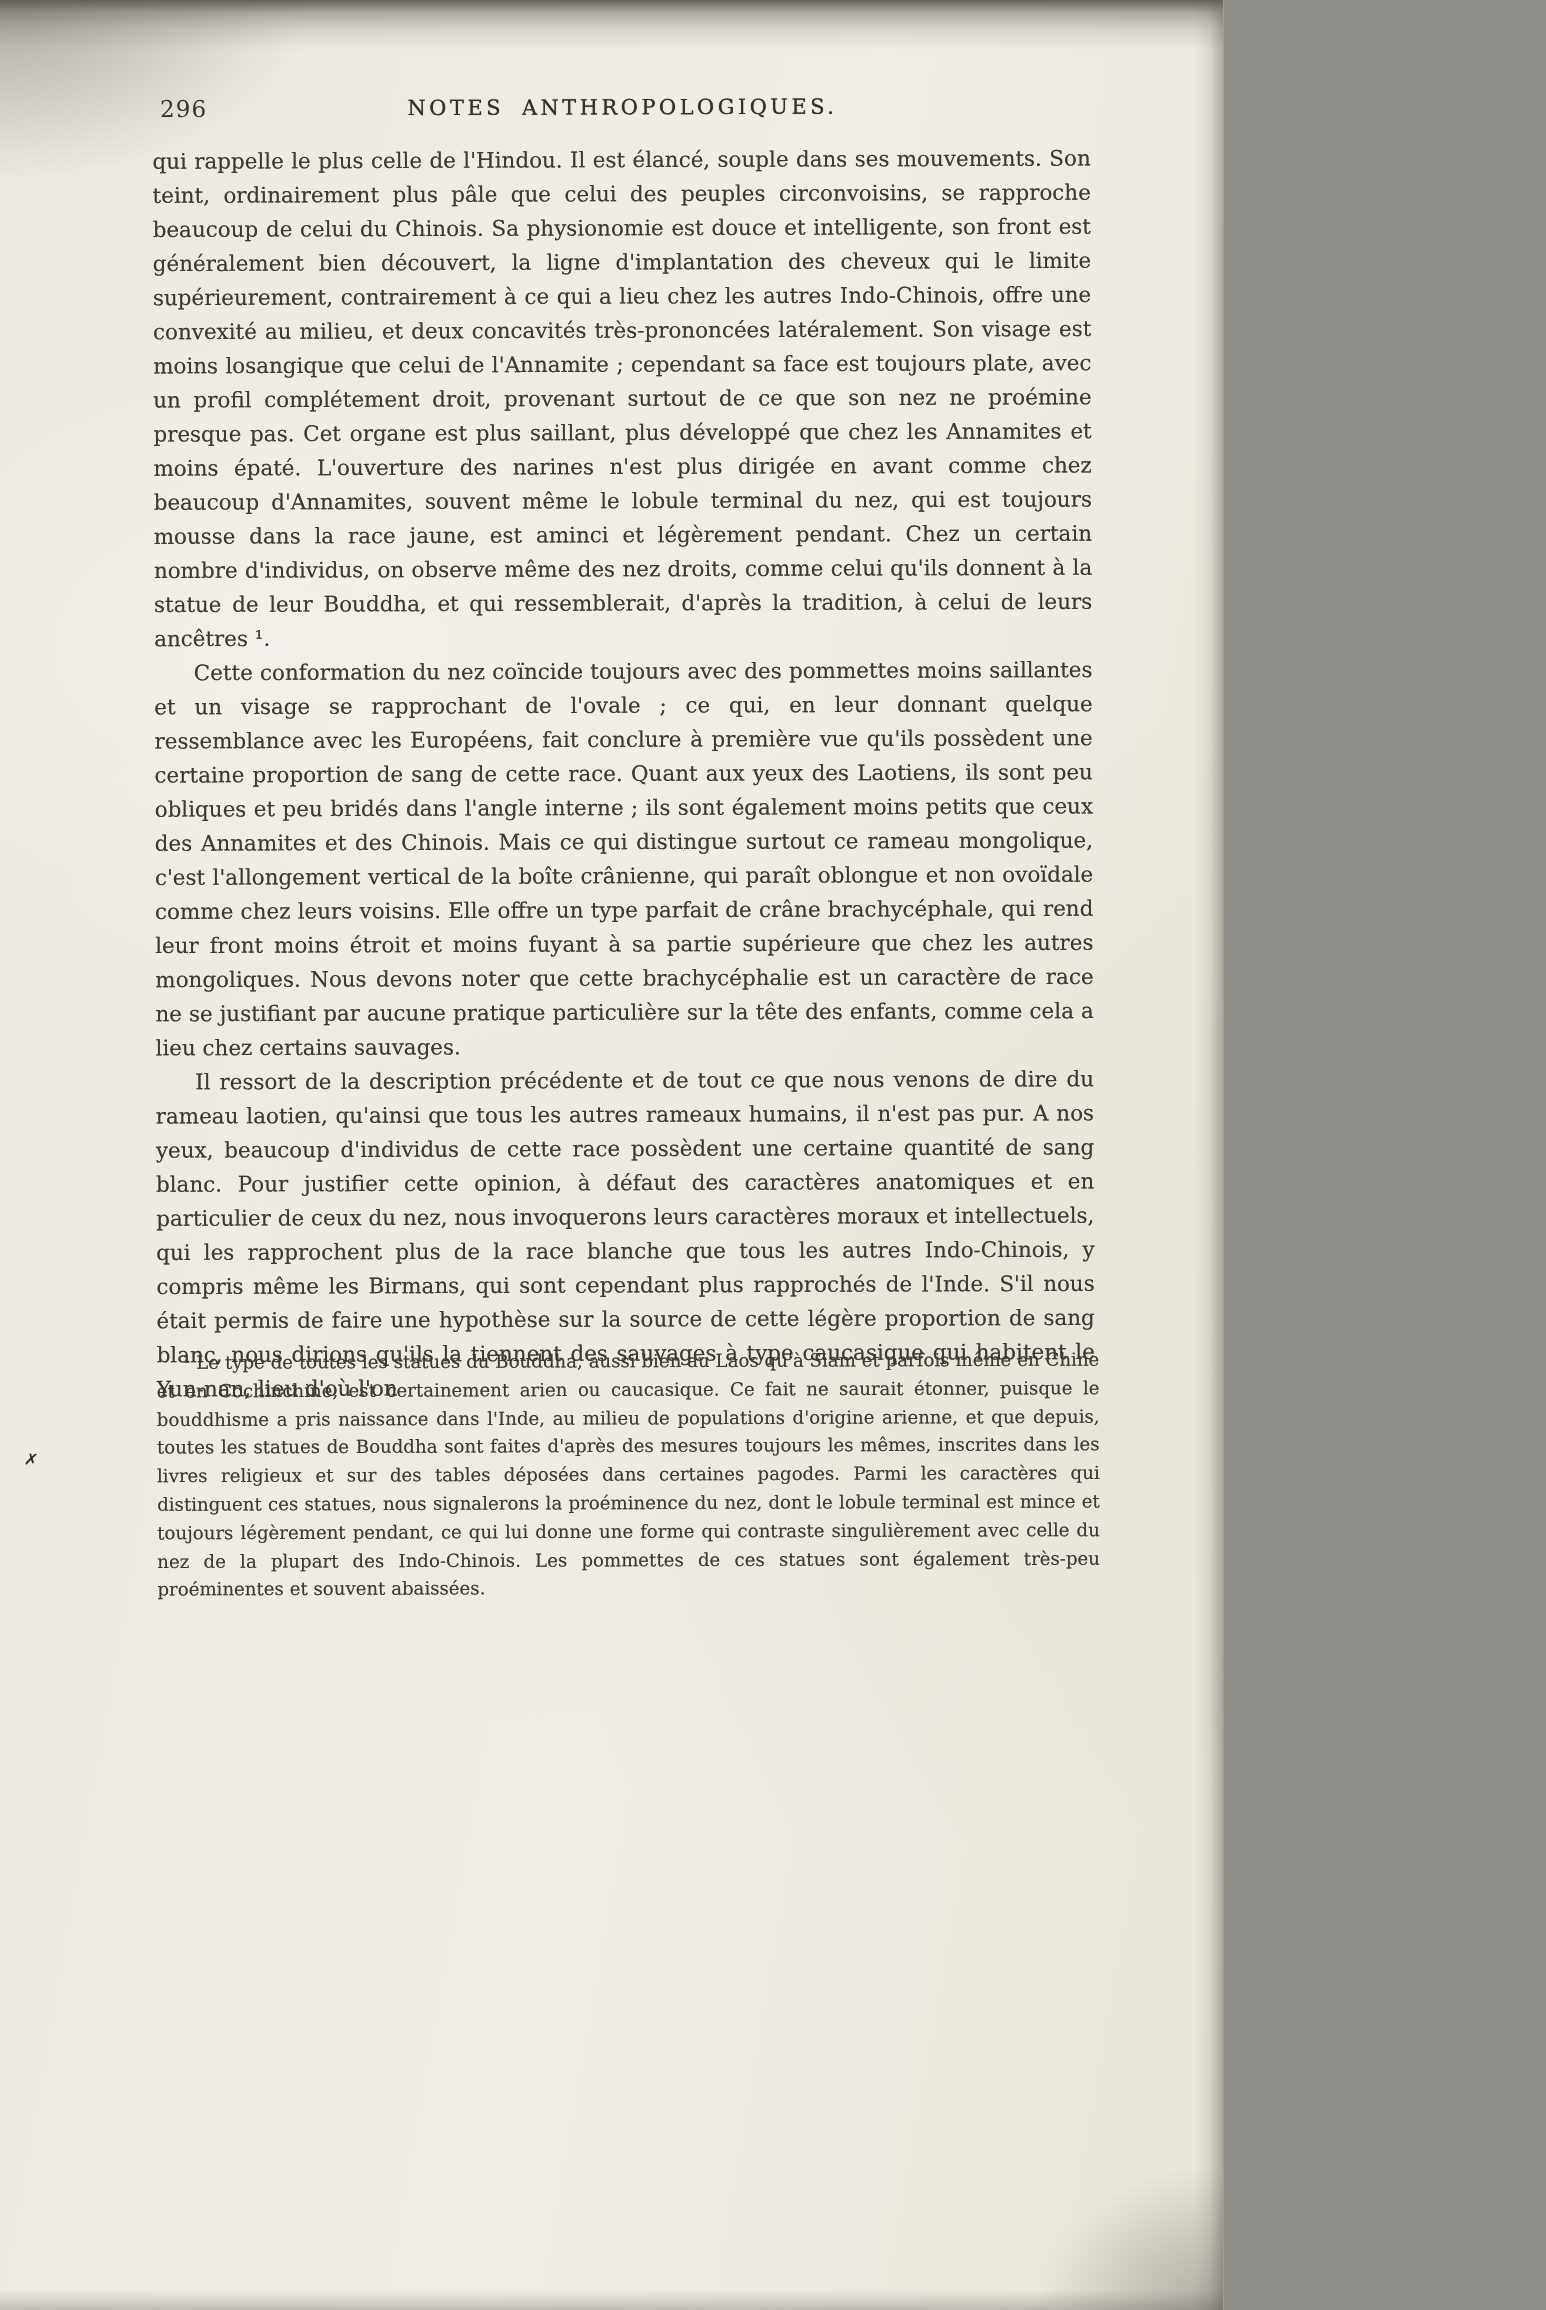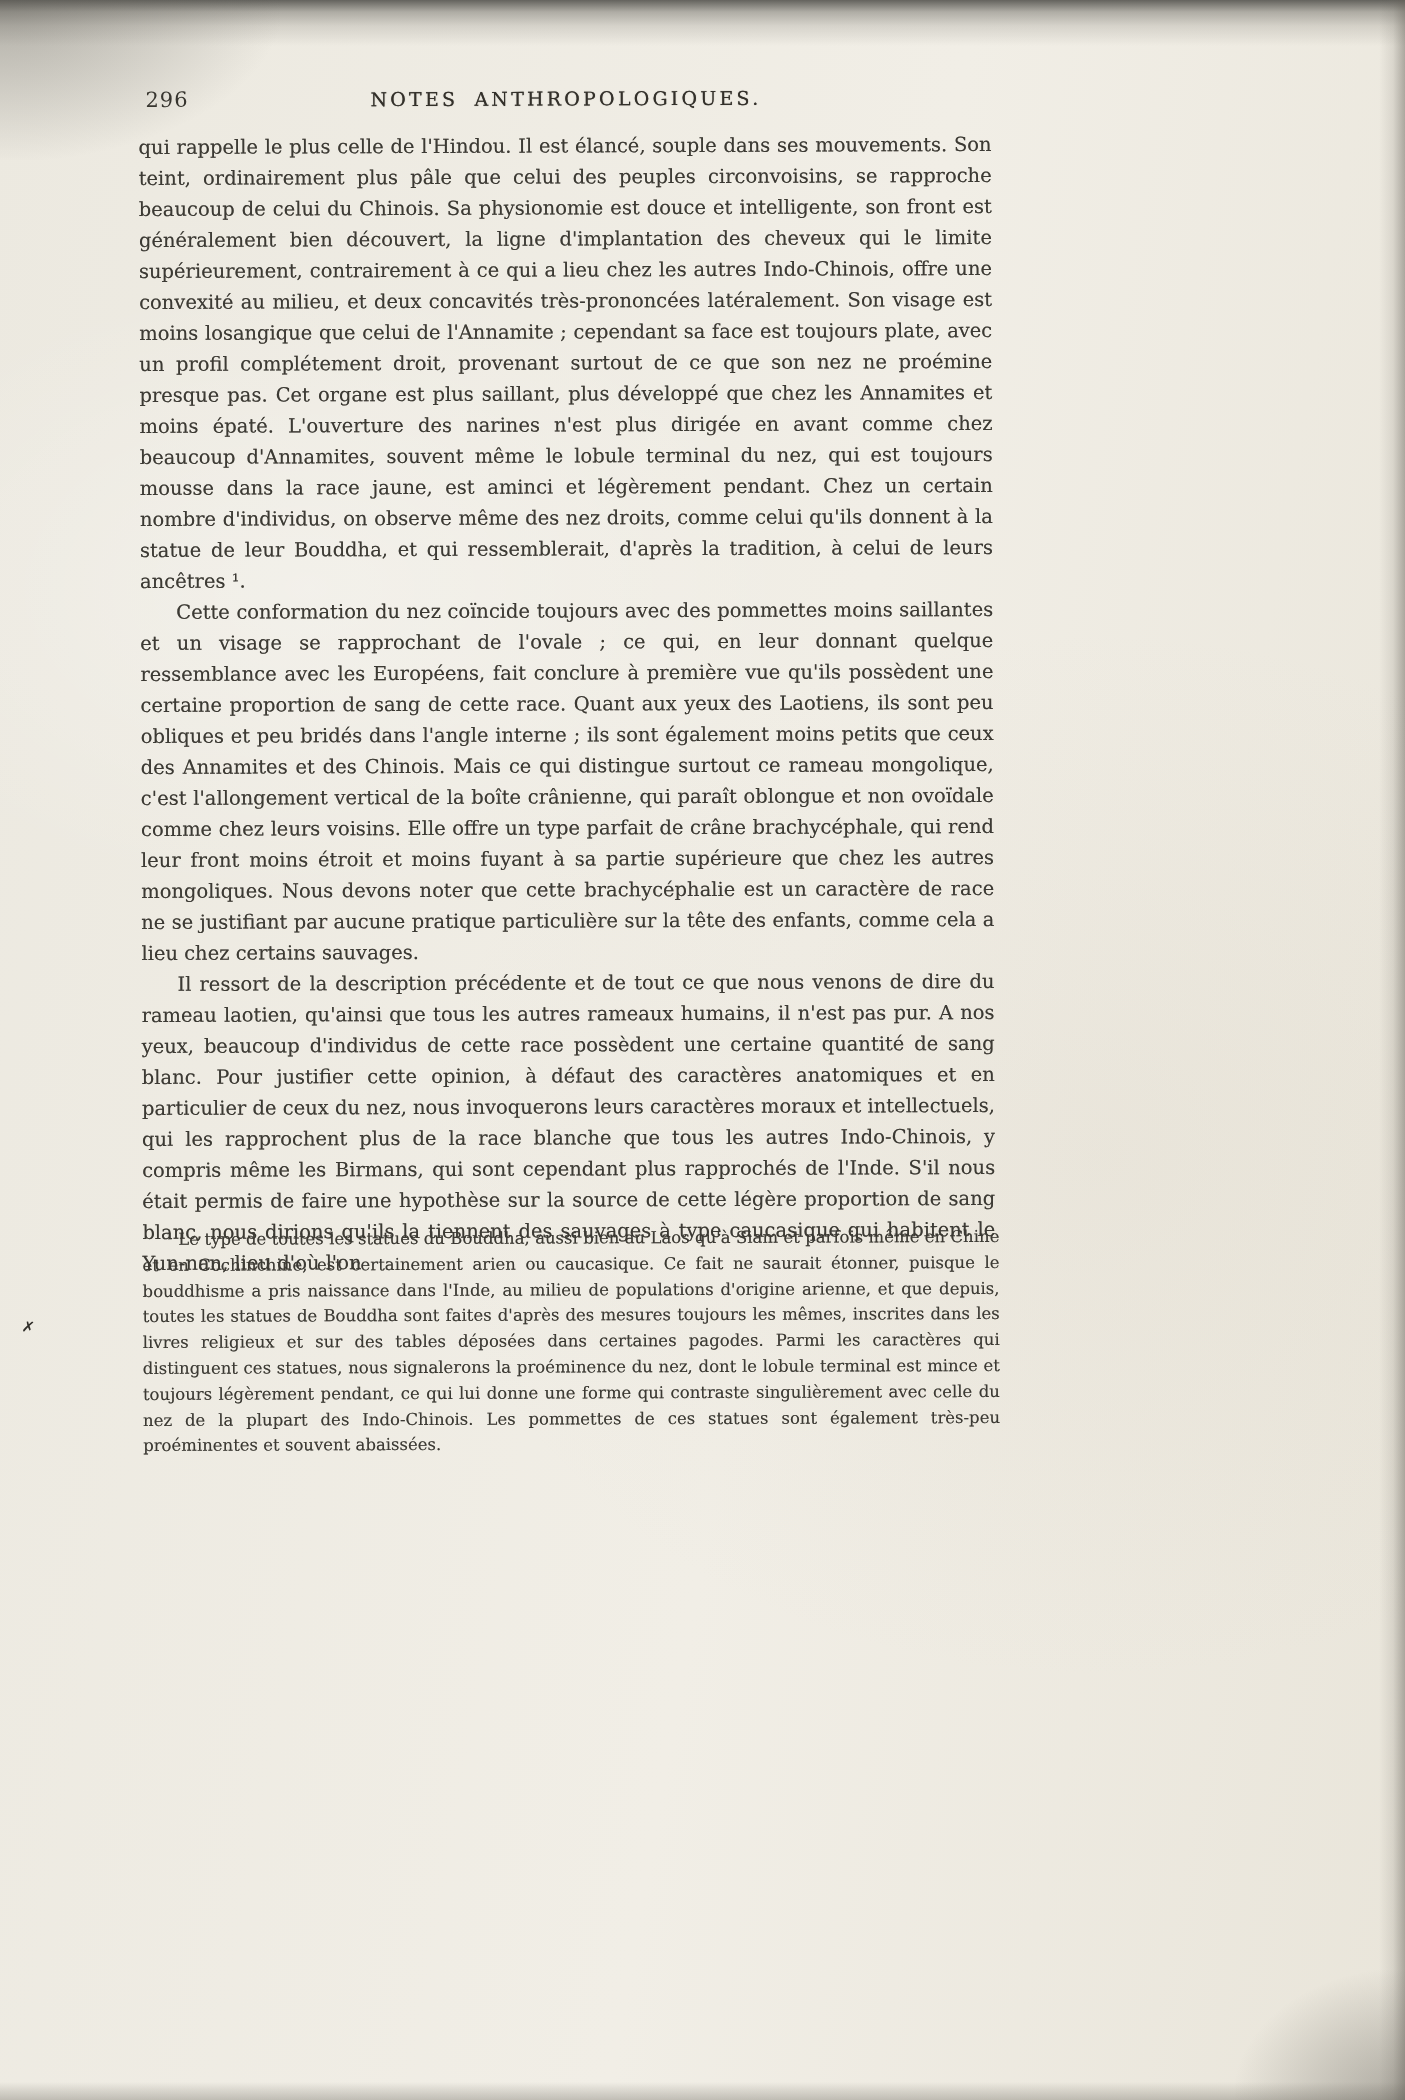--- a/index.html
+++ b/index.html
@@ -1,19 +1,19 @@
 <!DOCTYPE html>
 <html><head>
 <meta charset="utf-8">
 <style>
   html, body { margin: 0; padding: 0; background: #8f8d87; }
 
   .scan {
     position: relative;
-    width: 1405px;
+    width: 1112px;
     height: 2100px;
     overflow: hidden;
     font-family: "DejaVu Serif", "Liberation Serif", serif;
     color: #3c3a34;
     background:
       radial-gradient(ellipse 700px 450px at 22% 28%, rgba(255,255,255,0.28), transparent 70%),
       radial-gradient(ellipse 900px 700px at 78% 55%, rgba(205,196,178,0.14), transparent 75%),
       linear-gradient(100deg, #ece9e0 0%, #f1eee6 55%, #e9e5da 100%);
   }
 

